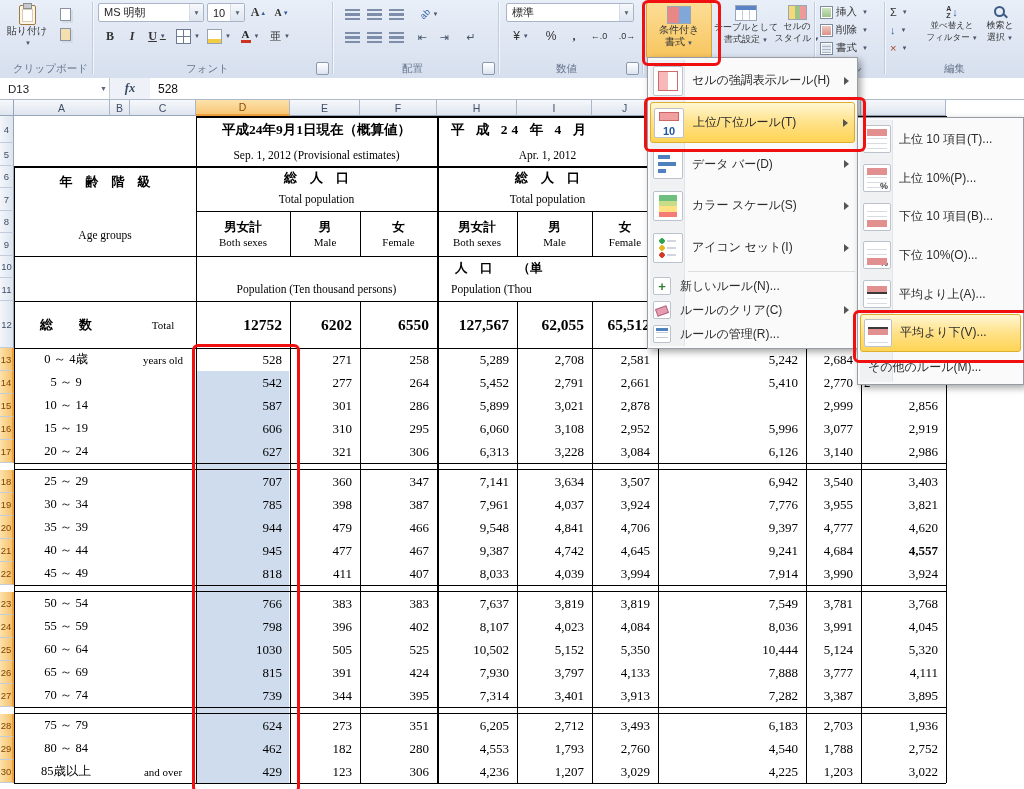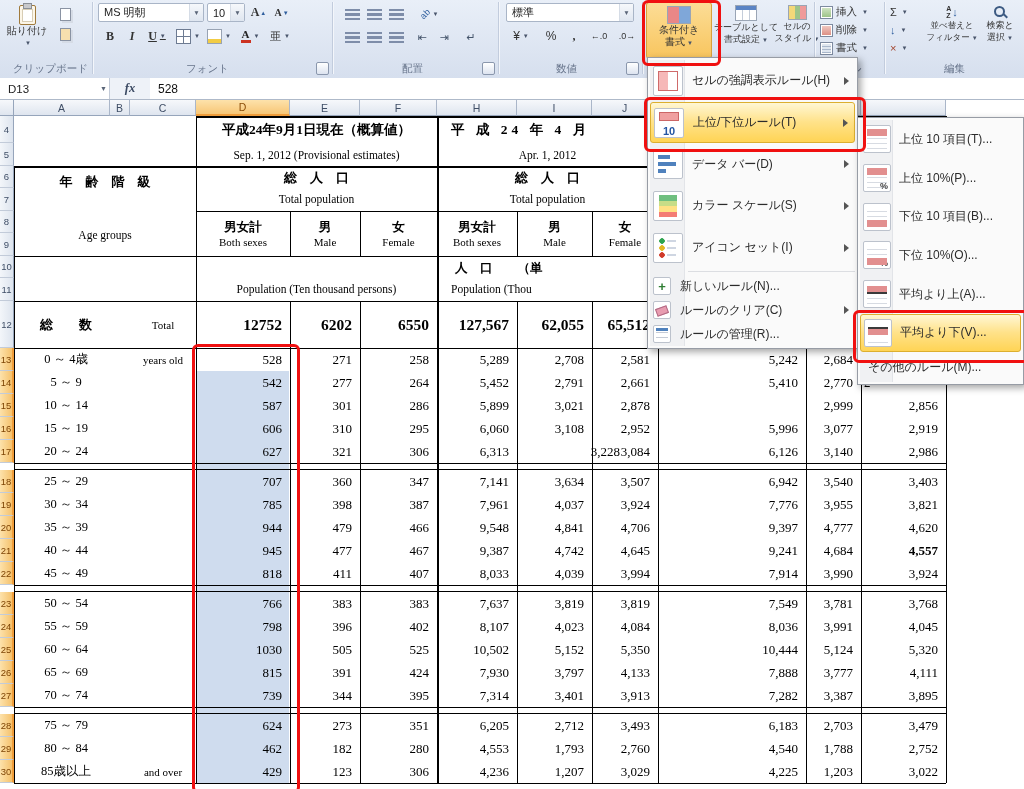--- a/index.html
+++ b/index.html
@@ -482,21 +482,21 @@
       <div class="dcell vnum" style="left: 592px; top: 417px; width: 66px; height: 23px;">2,952</div>
       <div class="dcell vnum" style="left: 658px; top: 417px; width: 148px; height: 23px;">5,996</div>
       <div class="dcell vnum" style="left: 806px; top: 417px; width: 55px; height: 23px;">3,077</div>
       <div class="dcell vnum" style="left: 861px; top: 417px; width: 85px; height: 23px;">2,919</div>
       <div class="rowhdr selected" style="left: 0px; top: 440px; width: 14px; height: 23px;">17</div>
       <div class="dcell lbl-jp" style="left: 14px; top: 440px; width: 104px; height: 23px;">20 ～ 24</div>
       <div class="dcell vnum" style="left: 196px; top: 440px; width: 94px; height: 23px;">627</div>
       <div class="dcell vnum" style="left: 290px; top: 440px; width: 70px; height: 23px;">321</div>
       <div class="dcell vnum" style="left: 360px; top: 440px; width: 77px; height: 23px;">306</div>
       <div class="dcell vnum" style="left: 437px; top: 440px; width: 80px; height: 23px;">6,313</div>
-      <div class="dcell vnum" style="left: 517px; top: 440px; width: 75px; height: 23px; margin-left: 36px;">3,228</div>
+      <div class="dcell vnum" style="left: 517px; top: 440px; width: 75px; height: 23px;">3,228</div>
       <div class="dcell vnum" style="left: 592px; top: 440px; width: 66px; height: 23px;">3,084</div>
       <div class="dcell vnum" style="left: 658px; top: 440px; width: 148px; height: 23px;">6,126</div>
       <div class="dcell vnum" style="left: 806px; top: 440px; width: 55px; height: 23px;">3,140</div>
       <div class="dcell vnum" style="left: 861px; top: 440px; width: 85px; height: 23px;">2,986</div>
       <div class="rowhdr selected" style="left: 0px; top: 470px; width: 14px; height: 23px;">18</div>
       <div class="dcell lbl-jp" style="left: 14px; top: 470px; width: 104px; height: 23px;">25 ～ 29</div>
       <div class="dcell vnum" style="left: 196px; top: 470px; width: 94px; height: 23px;">707</div>
       <div class="dcell vnum" style="left: 290px; top: 470px; width: 70px; height: 23px;">360</div>
       <div class="dcell vnum" style="left: 360px; top: 470px; width: 77px; height: 23px;">347</div>
       <div class="dcell vnum" style="left: 437px; top: 470px; width: 80px; height: 23px;">7,141</div>
@@ -607,21 +607,21 @@
       <div class="rowhdr selected" style="left: 0px; top: 714px; width: 14px; height: 23px;">28</div>
       <div class="dcell lbl-jp" style="left: 14px; top: 714px; width: 104px; height: 23px;">75 ～ 79</div>
       <div class="dcell vnum" style="left: 196px; top: 714px; width: 94px; height: 23px;">624</div>
       <div class="dcell vnum" style="left: 290px; top: 714px; width: 70px; height: 23px;">273</div>
       <div class="dcell vnum" style="left: 360px; top: 714px; width: 77px; height: 23px;">351</div>
       <div class="dcell vnum" style="left: 437px; top: 714px; width: 80px; height: 23px;">6,205</div>
       <div class="dcell vnum" style="left: 517px; top: 714px; width: 75px; height: 23px;">2,712</div>
       <div class="dcell vnum" style="left: 592px; top: 714px; width: 66px; height: 23px;">3,493</div>
       <div class="dcell vnum" style="left: 658px; top: 714px; width: 148px; height: 23px;">6,183</div>
       <div class="dcell vnum" style="left: 806px; top: 714px; width: 55px; height: 23px;">2,703</div>
-      <div class="dcell vnum" style="left: 861px; top: 714px; width: 85px; height: 23px;">3,479</div>
+      <div class="dcell vnum" style="left: 861px; top: 714px; width: 85px; height: 23px;">1,936</div>
       <div class="rowhdr selected" style="left: 0px; top: 737px; width: 14px; height: 23px;">29</div>
       <div class="dcell lbl-jp" style="left: 14px; top: 737px; width: 104px; height: 23px;">80 ～ 84</div>
       <div class="dcell vnum" style="left: 196px; top: 737px; width: 94px; height: 23px;">462</div>
       <div class="dcell vnum" style="left: 290px; top: 737px; width: 70px; height: 23px;">182</div>
       <div class="dcell vnum" style="left: 360px; top: 737px; width: 77px; height: 23px;">280</div>
       <div class="dcell vnum" style="left: 437px; top: 737px; width: 80px; height: 23px;">4,553</div>
       <div class="dcell vnum" style="left: 517px; top: 737px; width: 75px; height: 23px;">1,793</div>
       <div class="dcell vnum" style="left: 592px; top: 737px; width: 66px; height: 23px;">2,760</div>
       <div class="dcell vnum" style="left: 658px; top: 737px; width: 148px; height: 23px;">4,540</div>
       <div class="dcell vnum" style="left: 806px; top: 737px; width: 55px; height: 23px;">1,788</div>

